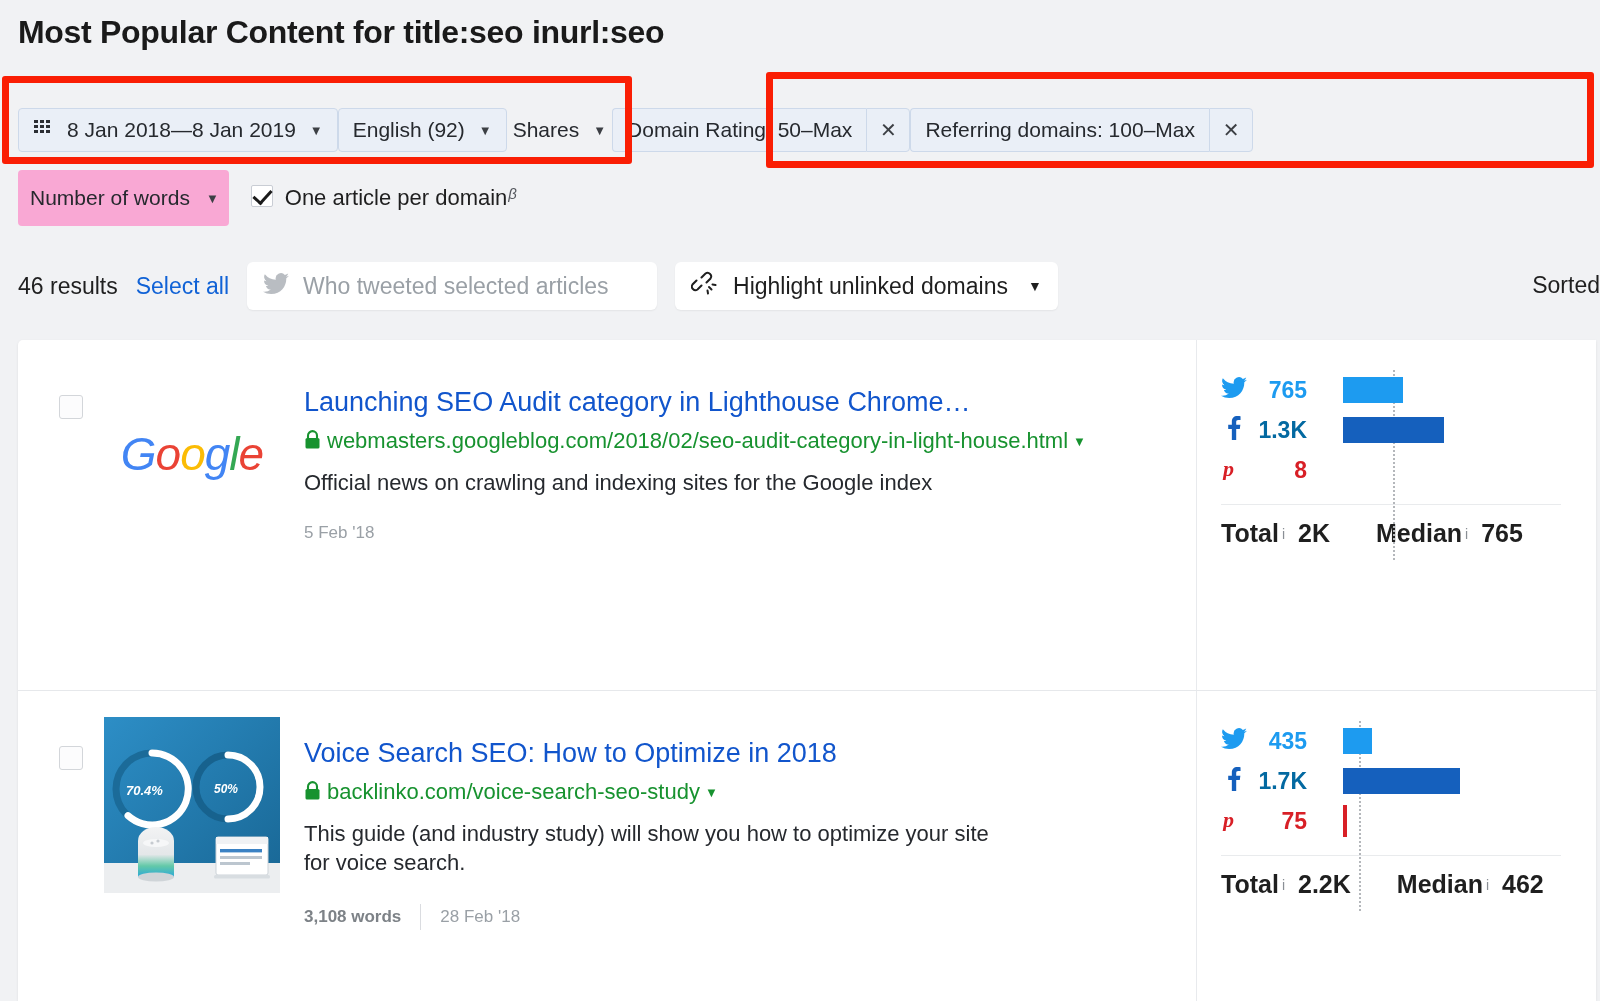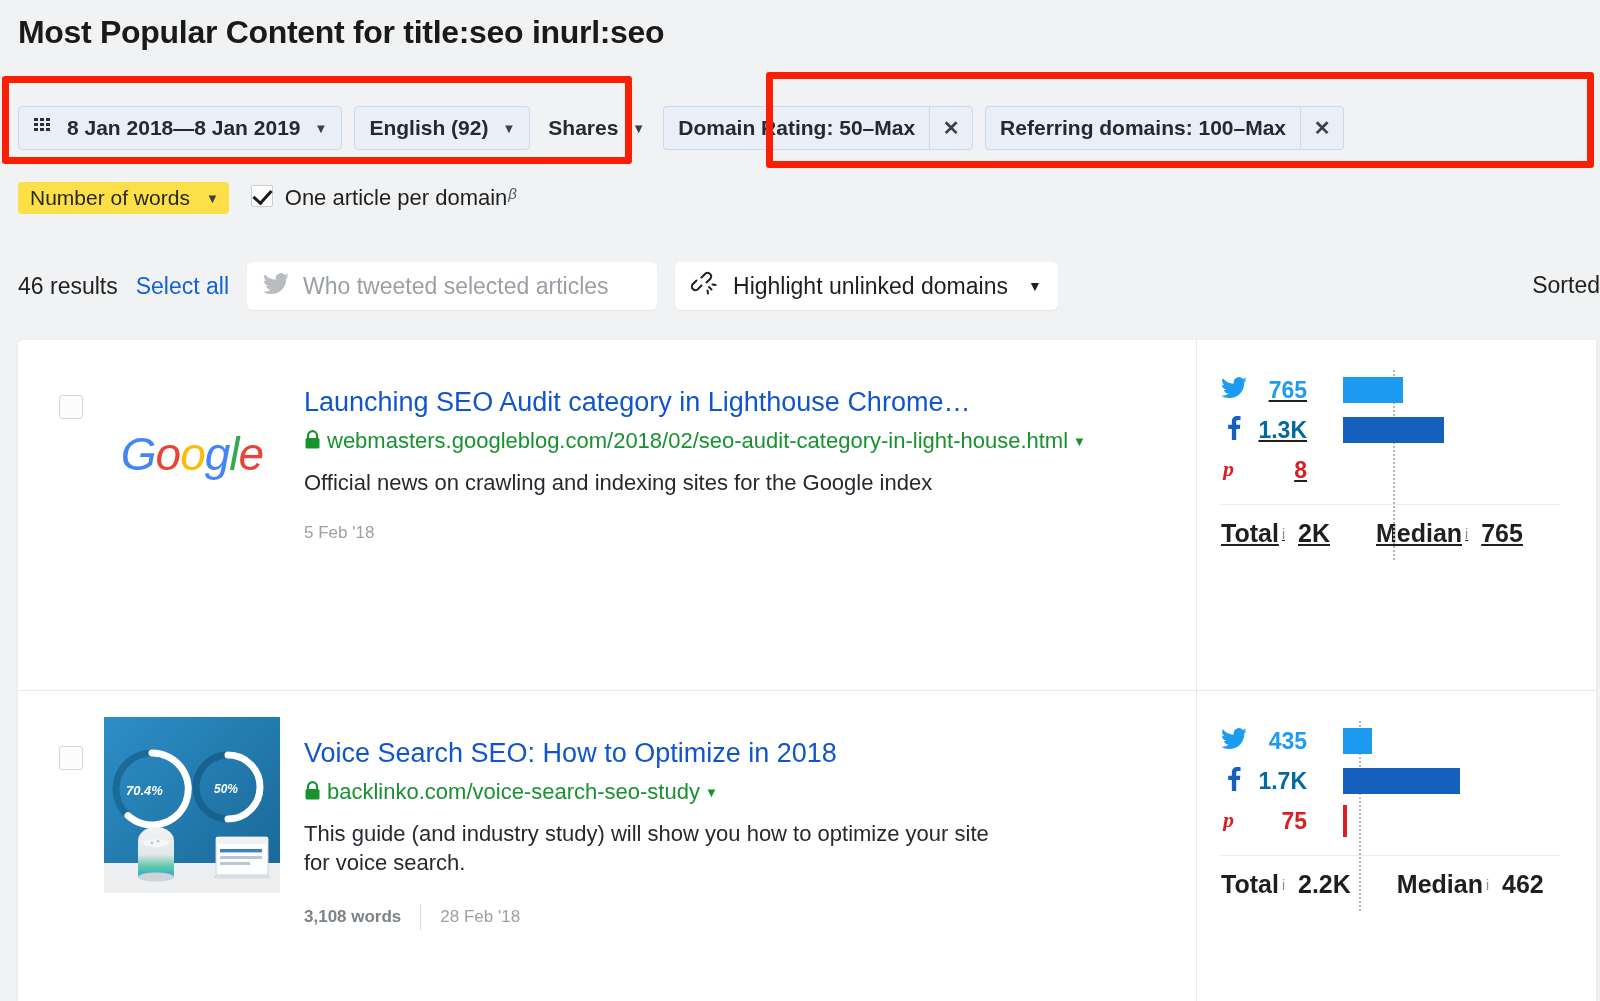--- a/index.html
+++ b/index.html
@@ -16,21 +16,21 @@
   
   .page-title{
     position:absolute; left:18px; top:14px;
     font-size:32px; font-weight:bold; letter-spacing:-0.3px;
     color:#1a1a1a;
   }
 
   
   .filters{
     position:absolute; left:18px; top:104px; right:0;
-    display:flex; align-items:center; gap:12px; height:48px;font-weight:bold;
+    display:flex; align-items:flex-end; height:48px;
   }
   .chip{
     display:flex; align-items:center; height:44px;
     background:#eaeff7; border:1px solid #cdd9ea; border-radius:4px;
     padding:0 14px; font-size:21px; color:#26292e; cursor:pointer;
     white-space:nowrap;
   }
   .chip .cal-icon{ margin-right:12px; display:block; }
   .chip .caret{ margin-left:14px; font-size:13px; color:#3c3f44; }
   .chip-group{ display:flex; align-items:stretch; }
@@ -45,22 +45,22 @@
     font-size:21px; color:#26292e; cursor:pointer; white-space:nowrap;
   }
   .plain-drop .caret{ margin-left:14px; font-size:13px; color:#3c3f44; }
 
   
   .filters2{
     position:absolute; left:18px; top:176px;
     display:flex; align-items:center; gap:22px; height:44px;
   }
   .wdrop{
-    display:flex; align-items:center; height:32px; padding:0 10px 0 12px;
-    background:#fde047; border-radius:4px; font-size:21px; color:#26292e;
+    display:flex; align-items:center; height:56px; padding:0 10px 0 12px;
+    background:#f9a8d4; border-radius:4px; font-size:21px; color:#26292e;
     cursor:pointer; white-space:nowrap;
   }
   .wdrop .caret{ margin-left:16px; font-size:13px; color:#3c3f44; }
   .checkline{ display:flex; align-items:flex-start; cursor:pointer; }
   .cbox{
     width:22px; height:22px; background:#fff; border:1px solid #c9cdd4;
     border-radius:2px; position:relative; margin-right:12px;
   }
   .cbox::after{
     content:""; position:absolute; left:5px; top:0px;
@@ -281,21 +281,21 @@
           </svg>
         </span><span>webmasters.googleblog.com/2018/02/seo-audit-category-in-light-house.html</span><span class="urlcaret">▼</span>
       </div>
       <div class="r-desc">Official news on crawling and indexing sites for the Google index</div>
       <div class="r-meta">
         <span>5 Feb '18</span>
       </div>
     </div>
 
     <div class="col-metrics">
-      <div style="position:relative; width:350px;text-decoration:underline;">
+      <div style="position:relative; width:350px;">
         <div class="median-line" style="left:172px; height:190px;"></div>
 
         <div class="mrow">
           <span class="micon">
             <svg width="26" height="22" viewBox="0 0 24 20">
                 <path fill="#1d9bf0" d="M24 2.4a9.6 9.6 0 0 1-2.8.8A4.9 4.9 0 0 0 23.3.4a9.7 9.7 0 0 1-3.1 1.2A4.9 4.9 0 0 0 11.8 6 13.9 13.9 0 0 1 1.7.9a4.9 4.9 0 0 0 1.5 6.5A4.8 4.8 0 0 1 .96 6.8v.06a4.9 4.9 0 0 0 3.9 4.8 4.9 4.9 0 0 1-2.2.08 4.9 4.9 0 0 0 4.6 3.4A9.9 9.9 0 0 1 0 17.1a13.9 13.9 0 0 0 7.5 2.2c9.1 0 14-7.5 14-14v-.64A10 10 0 0 0 24 2.4z"></path>
               </svg>
           </span>
           <span class="mval v-tw">765</span>
           <span class="mbarwrap">

